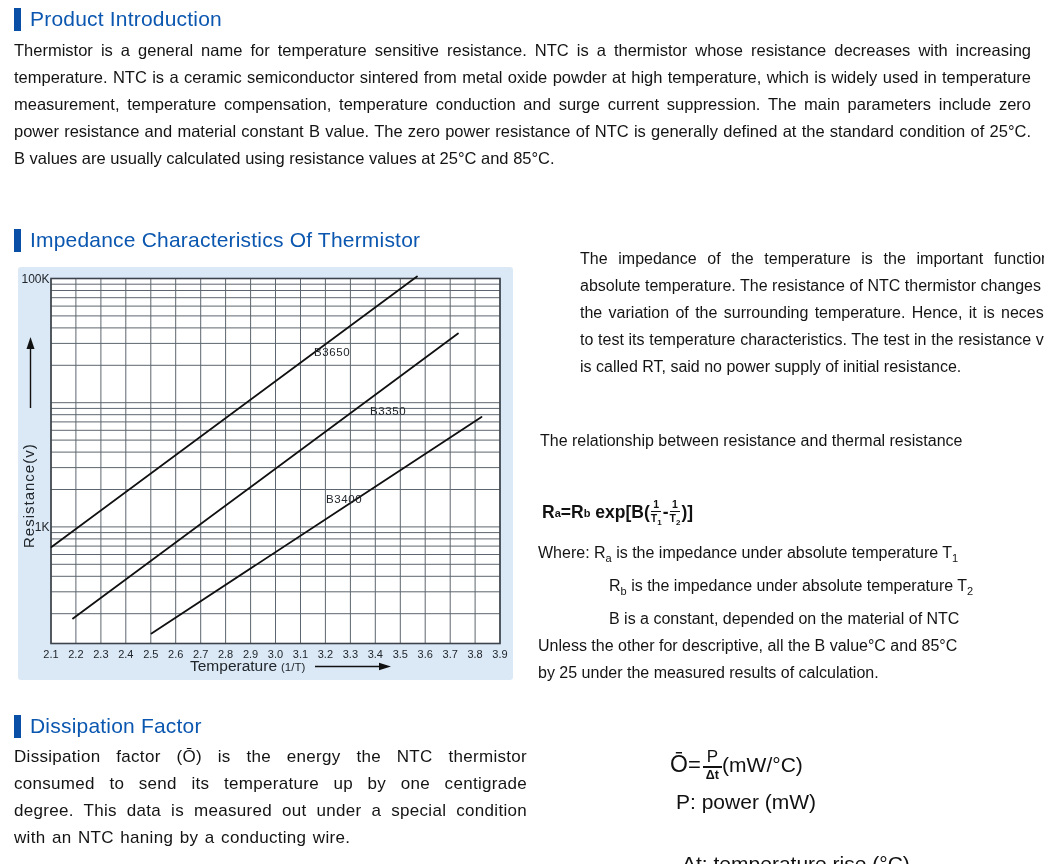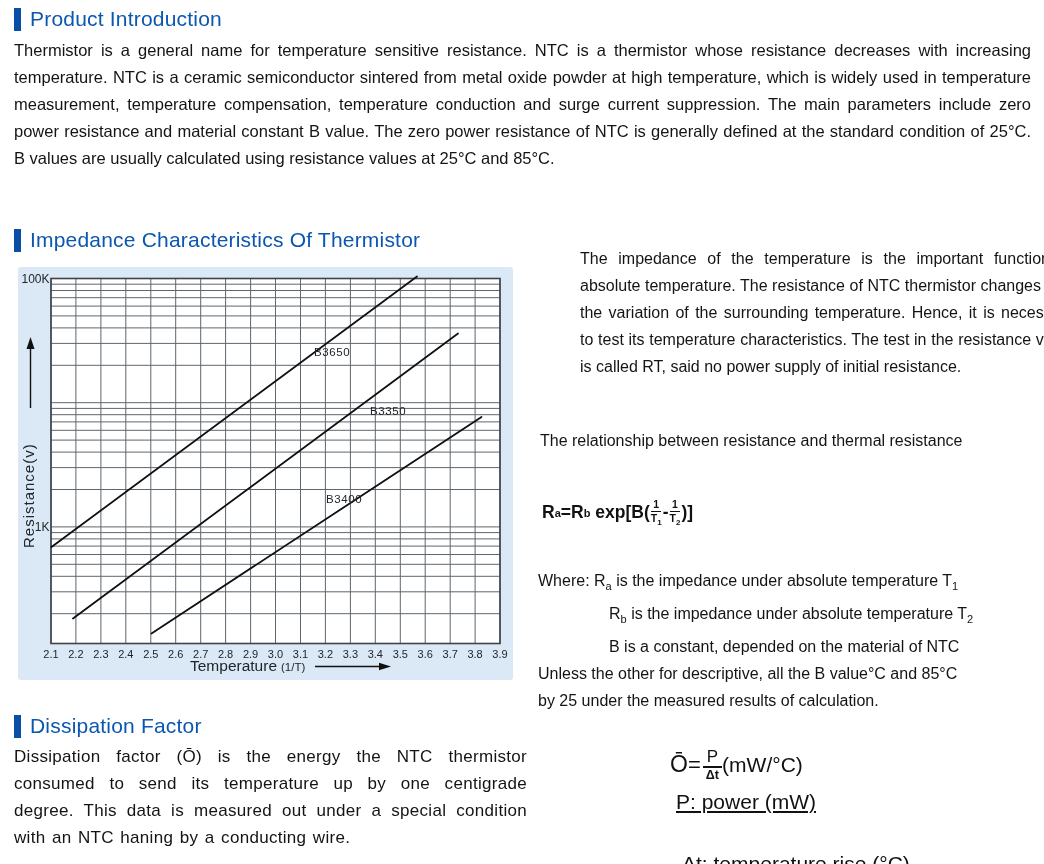--- a/index.html
+++ b/index.html
@@ -124,21 +124,21 @@
       <span class="den"><span>T</span><sub>1</sub></span>
     </span>
     <span>-</span>
     <span class="frac">
       <span class="num">1</span>
       <span class="den"><span>T</span><sub>2</sub></span>
     </span>
     <span>)]</span>
 </div>
 
-<div class="abs where-block" style="left:538px;top:539px;width:506px;margin-top:28px;">
+<div class="abs where-block" style="left:538px;top:539px;width:506px;">
   <div><span>Where: R</span><sub>a</sub><span> is the impedance under absolute temperature T</span><sub>1</sub></div>
   <div class="indent"><span>R</span><sub>b</sub><span> is the impedance under absolute temperature T</span><sub>2</sub></div>
   <div class="indent">B is a constant, depended on the material of NTC</div>
   <div>Unless the other for descriptive, all the B value°C and 85°C</div>
   <div>by 25 under the measured results of calculation.</div>
 </div>
 
 <div class="abs sec-heading" style="left:14px;top:714px;">
   <span class="bar"></span>
   <span class="txt">Dissipation Factor</span>
@@ -147,14 +147,14 @@
 
 <div class="abs diss-formula" style="left:670px;top:748px;">
   <span class="sym">Ō</span>
     <span>=</span>
     <span class="frac">
       <span class="num">P</span>
       <span class="den">Δt</span>
     </span>
     <span class="unit">(mW/°C)</span>
 </div>
-<div class="abs diss-def" style="left:676px;top:790px;text-decoration:underline;">P: power (mW)</div>
+<div class="abs diss-def" style="left:676px;top:790px;">P: power (mW)</div>
 <div class="abs diss-def" style="left:682px;top:821px;margin-top:31px;">Δt: temperature rise (°C)</div>
 
 </body></html>

